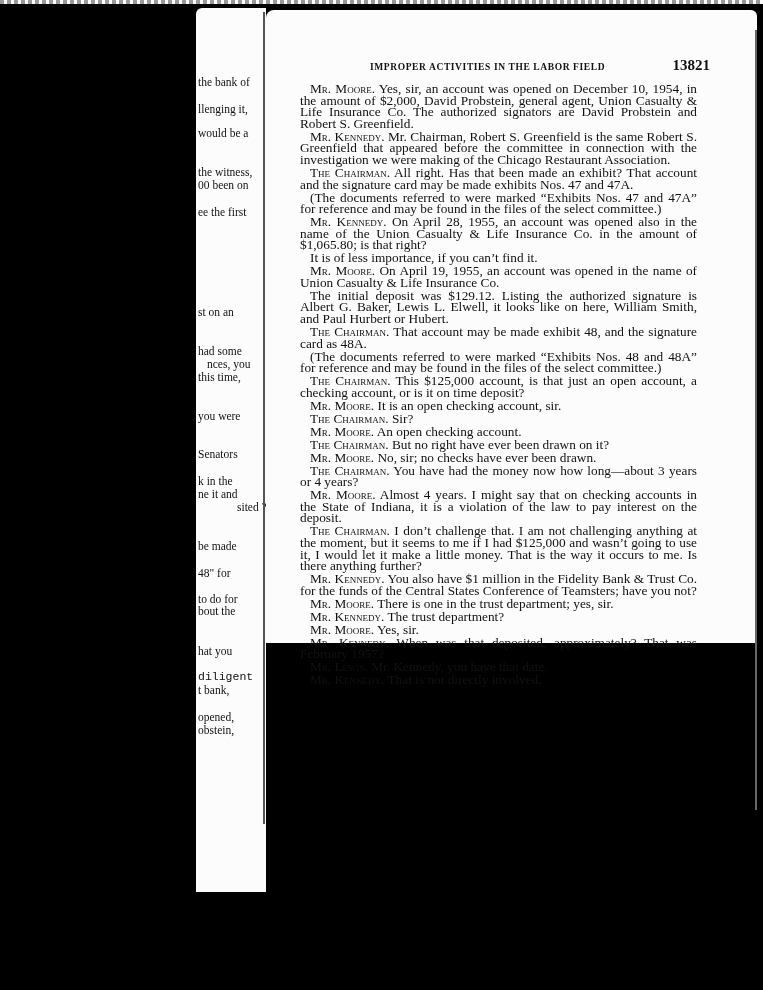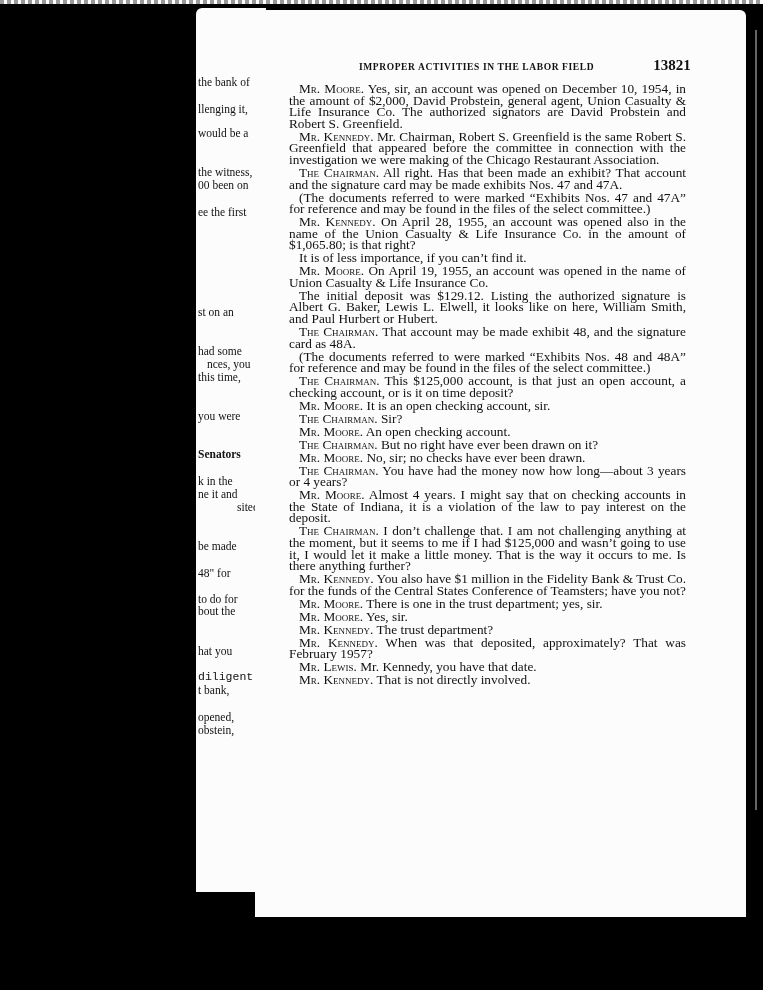--- a/index.html
+++ b/index.html
@@ -4,25 +4,25 @@
 <style>
   html, body { margin:0; padding:0; }
   body { width:763px; height:990px; background:#000; position:relative; overflow:hidden;
          font-family:"Liberation Serif","DejaVu Serif",serif; color:#111; }
   .topdash { position:absolute; left:0; top:0; width:763px; height:4px;
              background:repeating-linear-gradient(90deg,#9a9a9a 0 4px,#fff 4px 7px); }
   .strip { position:absolute; left:196px; top:8px; width:70px; height:884px; background:#fcfcfc;
            border-radius:6px 0 0 0; overflow:hidden; }
   .strip .line { position:absolute; left:2px; font-size:11.5px; white-space:nowrap; line-height:12px; }
   .gutter { position:absolute; left:263px; top:12px; width:2px; height:812px; background:#555; }
-  .page { position:absolute; left:255px; top:10px; width:491px; height:907px; background:#fcfcfc;
+  .page { position:absolute; left:266px; top:10px; width:491px; height:633px; background:#fcfcfc;
           border-radius:8px 6px 0 0; }
   .runhead { position:absolute; left:104px; top:52px; width:350px; font-size:9.5px; letter-spacing:0.6px;
              font-weight:bold; text-transform:uppercase; }
-  .pagenum { position:absolute; left:390px; top:47px; width:54px; text-align:center; font-size:15px; font-weight:bold; }
+  .pagenum { position:absolute; left:390px; top:47px; width:54px; text-align:right; font-size:15px; font-weight:bold; }
   .body { position:absolute; left:34px; top:73px; width:397px; font-size:13.3px; line-height:11.6px;
           text-align:justify; }
   .body p { margin:0 0 1.4px 0; text-indent:10px; }
   .sc { font-variant:small-caps; }
   .edge-r { position:absolute; left:755px; top:30px; width:2px; height:780px; background:#666; }
 </style>
 </head>
 <body>
 
 <div class="topdash"></div>
@@ -32,21 +32,21 @@
     <div class="line" style="top: 95px;">llenging it,</div>
     <div class="line" style="top: 119px;">would be a</div>
     <div class="line" style="top: 158px;">the witness,</div>
     <div class="line" style="top: 171px;">00 been on</div>
     <div class="line" style="top: 198px;">ee the first</div>
     <div class="line" style="top: 298px;">st on an</div>
     <div class="line" style="top: 337px;">had some</div>
     <div class="line" style="top: 350px; padding-left: 9px;">nces, you</div>
     <div class="line" style="top: 363px;">this time,</div>
     <div class="line" style="top: 402px;">you were</div>
-    <div class="line" style="top: 440px; font-weight: bold;">Senators</div>
+    <div class="line" style="top: 440px;">Senators</div>
     <div class="line" style="top: 467px;">k in the</div>
     <div class="line" style="top: 480px;">ne it and</div>
     <div class="line" style="top: 493px; margin-left: 39px;">sited ?</div>
     <div class="line" style="top: 532px;">be made</div>
     <div class="line" style="top: 559px;">48" for</div>
     <div class="line" style="top: 585px; text-align: right;">to do for</div>
     <div class="line" style="top: 597px;">bout the</div>
     <div class="line" style="top: 637px;">hat you</div>
     <div class="line" style="top: 663px; font-family: Liberation Mono, monospace;">diligent</div>
     <div class="line" style="top: 676px;">t bank,</div>
@@ -73,20 +73,20 @@
       <p><span class="sc">Mr. Moore.</span> <span>It is an open checking account, sir.</span></p>
       <p><span class="sc">The Chairman.</span> <span>Sir?</span></p>
       <p><span class="sc">Mr. Moore.</span> <span>An open checking account.</span></p>
       <p><span class="sc">The Chairman.</span> <span>But no right have ever been drawn on it?</span></p>
       <p><span class="sc">Mr. Moore.</span> <span>No, sir; no checks have ever been drawn.</span></p>
       <p><span class="sc">The Chairman.</span> <span>You have had the money now how long—about 3 years or 4 years?</span></p>
       <p><span class="sc">Mr. Moore.</span> <span>Almost 4 years. I might say that on checking accounts in the State of Indiana, it is a violation of the law to pay interest on the deposit.</span></p>
       <p><span class="sc">The Chairman.</span> <span>I don’t challenge that. I am not challenging anything at the moment, but it seems to me if I had $125,000 and wasn’t going to use it, I would let it make a little money. That is the way it occurs to me. Is there anything further?</span></p>
       <p><span class="sc">Mr. Kennedy.</span> <span>You also have $1 million in the Fidelity Bank &amp; Trust Co. for the funds of the Central States Conference of Teamsters; have you not?</span></p>
       <p><span class="sc">Mr. Moore.</span> <span>There is one in the trust department; yes, sir.</span></p>
+      <p><span class="sc">Mr. Kennedy.</span> <span>The trust department?</span></p>
       <p><span class="sc">Mr. Moore.</span> <span>Yes, sir.</span></p>
-      <p><span class="sc">Mr. Kennedy.</span> <span>The trust department?</span></p>
       <p><span class="sc">Mr. Kennedy.</span> <span>When was that deposited, approximately? That was February 1957?</span></p>
       <p><span class="sc">Mr. Lewis.</span> <span>Mr. Kennedy, you have that date.</span></p>
       <p><span class="sc">Mr. Kennedy.</span> <span>That is not directly involved.</span></p>
     </div>
 </div>
 <div class="edge-r"></div>
 
 </body></html>

